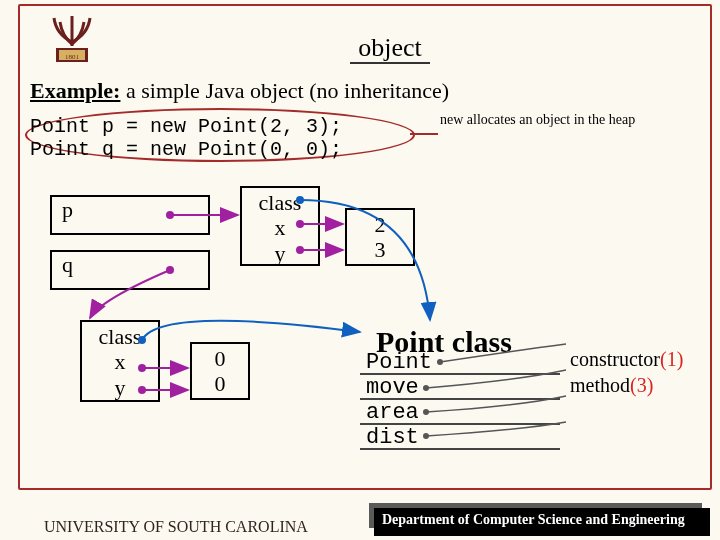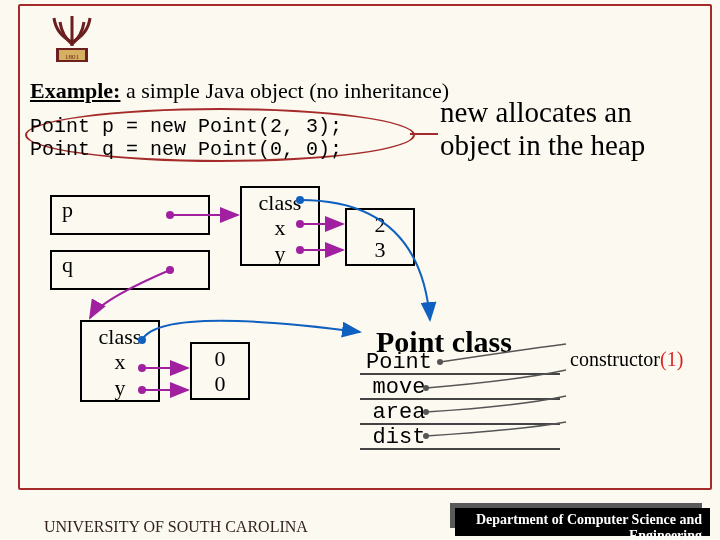--- a/index.html
+++ b/index.html
@@ -43,22 +43,22 @@
   }
   .example-line b { text-decoration: underline; }
   .mono { font-family: "Courier New", monospace; font-size: 20px; }
   .code1 {
     position: absolute;
     top: 115px; left: 30px;
     white-space: pre;
   }
   .annot {
     position: absolute;
-    top: 96px; left: 440px;
-    font-size: 29px;
+    top: 112px; left: 440px;
+    font-size: 14px;
     width: 260px;
   }
   .code-oval {
     position: absolute;
     top: 108px; left: 25px;
     width: 390px; height: 54px;
     border: 2px solid #a52a2a;
     border-radius: 50%/50%;
   }
   .pbox {
@@ -108,38 +108,37 @@
   .point-title {
     position: absolute;
     top: 325px; left: 376px;
     font-size: 30px; font-weight: bold; text-align: right;
   }
   .point-code {
     position: absolute;
     top: 350px; left: 366px;
     font-size: 22px;
     white-space: pre;
-    text-align: center;
   }
   .meth-list {
     position: absolute;
     top: 334px; left: 570px;
     font-size: 20px; line-height: 1.3; margin-top: 12px;
   }
   .redtxt { color: #d22; }
   .footer-left {
     position: absolute; bottom: 4px; left: 44px;
     font-size: 16px; color: #322;
   }
   .footer-right {
     position: absolute; bottom: 4px; right: 10px;
-    width: 255px; height: 28px;
+    width: 336px; height: 28px;
     background: #000; color: #fff;
     font-size: 14px; font-weight: bold;
-    text-align: right; padding: 4px 8px;
+    text-align: left; padding: 4px 8px;
   }
   .footer-right::before {
     content: ""; position: absolute;
     top: -5px; left: -5px; right: 8px; bottom: 8px;
     background: #5a5a5a; z-index: -1;
   }
   svg.arrows {
     position: absolute; top:0; left:0; width:720px; height:540px;
     pointer-events:none;
   }
@@ -162,20 +161,21 @@
     <path d="M30,36 Q30,18 30,6"></path>
     <path d="M30,32 Q14,24 12,8"></path>
     <path d="M30,32 Q46,24 48,8"></path>
     <path d="M30,34 Q20,26 18,12"></path>
     <path d="M30,34 Q40,26 42,12"></path>
   </g>
 </svg>
 
 <div class="title">
   <br>
+  <span class="title-underline">object</span>
 </div>
 
 <div class="example-line">
   <b>Example:</b><span> a simple Java object (no inheritance)</span>
 </div>
 
 <div class="code-oval"></div>
 <div class="mono code1">Point p = new Point(2, 3);
 Point q = new Point(0, 0);</div>
 
@@ -210,20 +210,21 @@
 area
 dist</div>
 
 <div class="point-underline" style="top:373px;left:360px;width:200px;"></div>
 <div class="point-underline" style="top:398px;left:360px;width:200px;"></div>
 <div class="point-underline" style="top:423px;left:360px;width:200px;"></div>
 <div class="point-underline" style="top:448px;left:360px;width:200px;"></div>
 
 <div class="meth-list">
   <div><span>constructor</span><span class="redtxt">(1)</span></div>
+  <div><span>method</span><span class="redtxt">(3)</span></div>
 </div>
 
 <svg class="arrows">
   <defs>
     <marker id="ah" markerWidth="10" markerHeight="8" refX="9" refY="4" orient="auto">
       <path d="M0,0 L10,4 L0,8 Z" fill="#a020a0"></path>
     </marker>
     <marker id="ah2" markerWidth="10" markerHeight="8" refX="9" refY="4" orient="auto">
       <path d="M0,0 L10,4 L0,8 Z" fill="#1060c0"></path>
     </marker>

